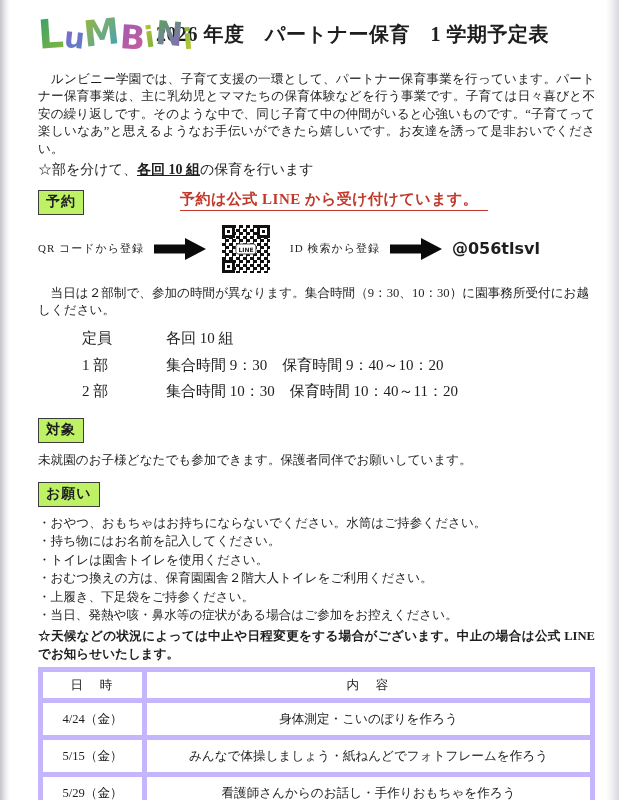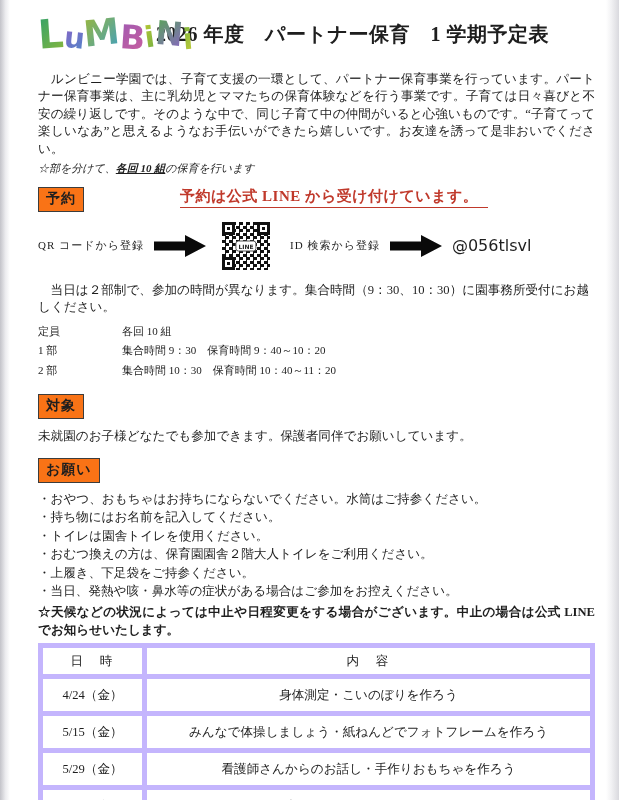--- a/index.html
+++ b/index.html
@@ -25,50 +25,50 @@
   .logo-letter:nth-child(2){font-size:29px;transform:rotate(6deg) translateY(-1px);}
   .logo-letter:nth-child(3){font-size:36px;transform:rotate(-6deg) translateY(-3px);}
   .logo-letter:nth-child(4){font-size:33px;transform:rotate(4deg);}
   .logo-letter:nth-child(5){font-size:29px;transform:rotate(-8deg) translateY(-2px);}
   .logo-letter:nth-child(6){font-size:33px;transform:rotate(5deg) translateY(-4px);}
   .logo-letter:nth-child(7){font-size:29px;transform:rotate(-5deg);}
   .doc-title{font-size:20px;font-weight:700;letter-spacing:.5px;white-space:nowrap;}
 
   
   .intro{font-size:12.6px;line-height:1.38;text-align:justify;margin-top:8px;}
-  .intro-note{font-size:11px;margin-top:3px;font-style:italic;}
+  .intro-note{font-size:14px;margin-top:3px;}
   .intro-note b{text-decoration:underline;}
 
   
   .boxlabel{display:inline-block;border:1.5px solid #3c3c3c;padding:2px 7px 3px;
-    font-size:14px;font-weight:600;letter-spacing:1px;background:#f97316;}
+    font-size:14px;font-weight:600;letter-spacing:1px;background:#bef264;}
 
   
   .reserve-row{display:flex;align-items:flex-start;margin-top:11px;}
   .reserve-notice{margin-left:96px;font-size:15px;font-weight:700;
     border-bottom:1.5px solid currentColor;padding:0 10px 1px 0;letter-spacing:.5px;}
 
   .qr-row{display:flex;align-items:center;margin-top:8px;height:52px;}
   .qr-row .lbl{font-size:11px;letter-spacing:1px;white-space:nowrap;}
   .arrow{flex:0 0 auto;margin:0 10px;}
   .qr{width:48px;height:48px;position:relative;flex:0 0 auto;margin:0 6px;
     background:
       repeating-conic-gradient(#111 0 25%,#fff 0 50%);
     background-size:7px 7px;outline:1px solid #fff;}
   .qr .finder{position:absolute;width:13px;height:13px;border:3px solid #111;background:#fff;box-sizing:border-box;}
   .qr .finder::after{content:"";position:absolute;left:2px;top:2px;width:3px;height:3px;background:#111;}
   .qr .f-tl{left:0;top:0;} .qr .f-tr{right:0;top:0;} .qr .f-bl{left:0;bottom:0;}
   .qr .line-tag{position:absolute;left:50%;top:50%;transform:translate(-50%,-50%);
     background:#fff;border:1px solid #555;border-radius:3px;padding:1px 2px;
     font-family:"DejaVu Sans",sans-serif;font-size:6px;font-weight:700;color:#222;letter-spacing:0;}
-  .line-id{font-family:"DejaVu Sans","Liberation Sans",sans-serif;font-size:16px;font-weight:400;white-space:nowrap;}
+  .line-id{font-family:"DejaVu Sans","Liberation Sans",sans-serif;font-size:16px;font-weight:700;white-space:nowrap;}
 
   
   .session-intro{font-size:12.6px;margin-top:10px;}
-  .session-rows{margin-top:6px;font-size:11px;}
+  .session-rows{margin-top:6px;font-size:15px;margin-left:44px;}
   .session-row{display:flex;line-height:1.78;}
   .session-row .s-label{width:84px;flex:0 0 auto;}
 
   
   .sec-target{margin-top:13px;}
   .target-body{font-size:12.6px;margin-top:9px;}
   .sec-wishes{margin-top:13px;}
   .wish-list{margin:7px 0 0;padding:0;list-style:none;font-size:12.6px;line-height:1.47;}
   .caution{font-size:12.6px;font-weight:700;line-height:1.45;margin-top:2px;text-align:justify;}
 

